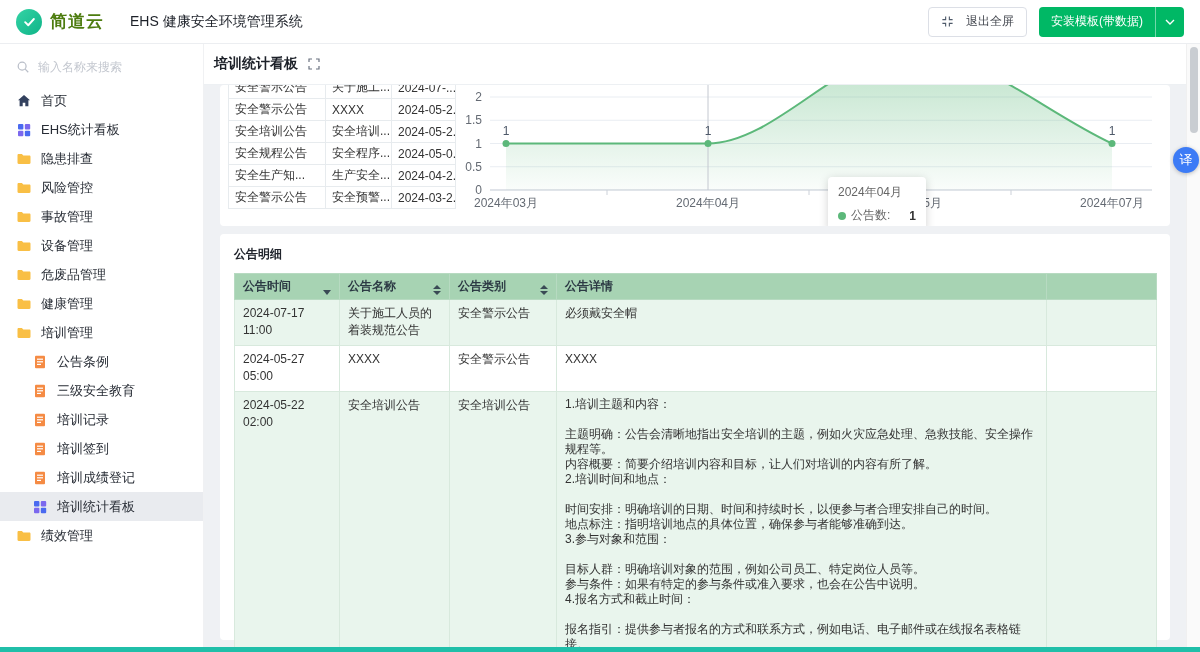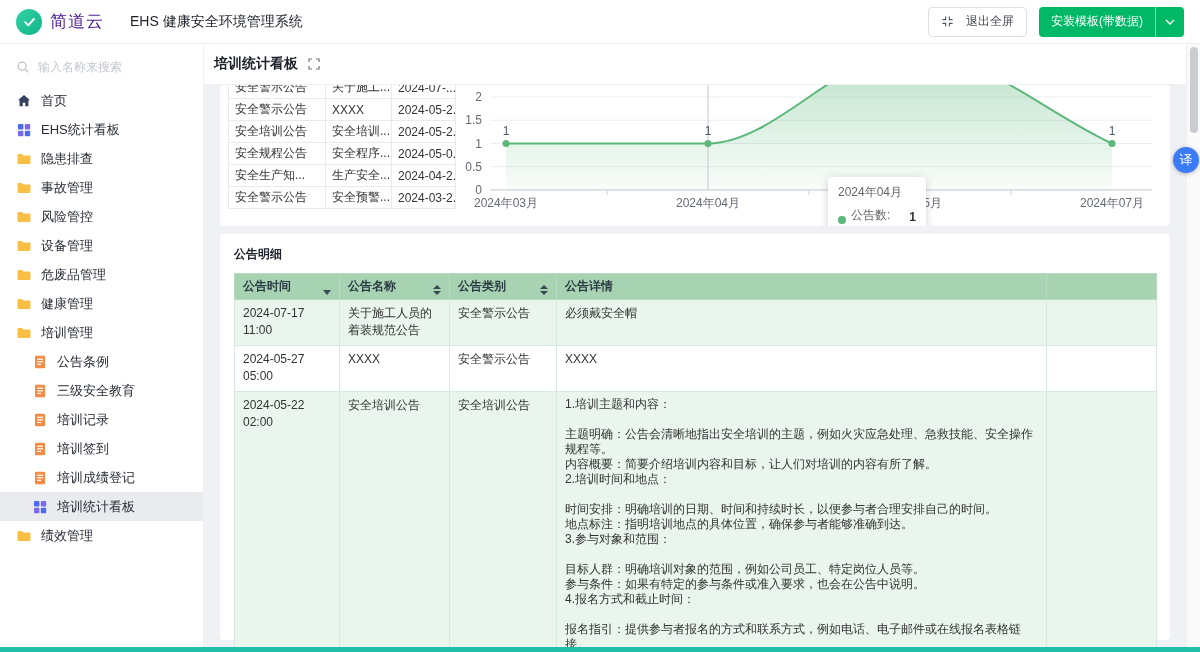--- a/index.html
+++ b/index.html
@@ -7,21 +7,21 @@
   body { font-family:"Liberation Sans","DejaVu Sans",sans-serif; background:#fff; position:relative; color:#333; }
   svg { display:block; }
   svg text { font-family:"Liberation Sans","DejaVu Sans",sans-serif; }
 
   
   .topbar { height:44px; display:flex; align-items:center; padding:0 16px; background:#fff;
             border-bottom:1px solid #eceef1; position:relative; z-index:5; }
   .brand { display:flex; align-items:center; gap:8px; }
   .logo { width:26px; height:26px; border-radius:50%; background:linear-gradient(135deg,#34d3a5,#0fb488);
           display:flex; align-items:center; justify-content:center; }
-  .brand-text { font-size:17px; font-weight:normal; color:#4c1d95; letter-spacing:1px; }
+  .brand-text { font-size:17px; font-weight:bold; color:#4d7c0f; letter-spacing:1px; }
   .app-title { margin-left:26px; font-size:14px; color:#1d2129; }
   .topbar-actions { margin-left:auto; display:flex; align-items:center; gap:12px; }
   .btn-outline { display:flex; align-items:center; gap:12px; height:30px; padding:0 12px; background:#fff;
                  border:1px solid #dcdfe6; border-radius:4px; font-size:12px; color:#42464e; cursor:pointer; }
   .btn-split { display:flex; align-items:stretch; height:30px; border-radius:4px; overflow:hidden;
                background:#00b865; color:#fff; font-size:12px; cursor:pointer; }
   .split-main { display:flex; align-items:center; padding:0 12px; }
   .split-caret { display:flex; align-items:center; padding:0 9px; border-left:1px solid rgba(255,255,255,.45); }
 
   
@@ -46,21 +46,21 @@
   
   .top-card { height:141px; display:flex; padding:0 12px 0 8px; overflow:hidden; margin-bottom:8px; }
   .mini-wrap { width:230px; overflow:hidden; flex:none; }
   .mini-table { border-collapse:collapse; margin-top:-9px; table-layout:fixed; width:227px; }
   .mini-table td { border:1px solid #e7ebee; font-size:12px; color:#333; padding:2px 6px; height:21px;
                    white-space:nowrap; overflow:hidden; }
   .chart-area { flex:1; position:relative; }
   .chart-area svg { width:100%; height:145px; }
   .tooltip { position:absolute; left:370px; top:92px; width:98px; background:#fff; border-radius:4px;
              box-shadow:0 2px 10px rgba(0,0,0,.18); padding:7px 10px; font-size:12px; color:#666; z-index:3; }
-  .tt-row { display:flex; align-items:flex-end; gap:5px; margin-top:6px; }
+  .tt-row { display:flex; align-items:center; gap:5px; margin-top:6px; }
   .tt-dot { width:8px; height:8px; border-radius:50%; background:#5cb87a; flex:none; }
   .tt-val { margin-left:auto; font-weight:bold; color:#333; }
 
   
   .detail-card { height:406px; padding:8px 14px 0; }
   .card-title { font-size:12px; font-weight:600; color:#20242c; padding:4px 0 10px; }
   .data-table { border-collapse:collapse; table-layout:fixed; width:922px; font-size:12px; }
   .data-table th { background:#a7d3b3; color:#2c3a44; font-weight:600; text-align:left; padding:4px 8px;
                    height:23px; border:1px solid #b7dac1; }
   .head-wrap { display:flex; align-items:flex-end; justify-content:space-between; gap:4px; }
@@ -169,29 +169,29 @@
               </svg>
             </span>
           <span>隐患排查</span>
         </div>
         <div class="menu-item">
           <span class="mi-icon">
               <svg viewBox="0 0 16 16" width="16" height="16">
                 <path d="M1.5 4.2c0-.6.5-1.1 1.1-1.1h3.3l1.4 1.5h6.1c.6 0 1.1.5 1.1 1.1v6.1c0 .6-.5 1.1-1.1 1.1H2.6c-.6 0-1.1-.5-1.1-1.1z" fill="#f9bf45"></path>
               </svg>
             </span>
+          <span>风险管控</span>
+        </div>
+        <div class="menu-item">
+          <span class="mi-icon">
+              <svg viewBox="0 0 16 16" width="16" height="16">
+                <path d="M1.5 4.2c0-.6.5-1.1 1.1-1.1h3.3l1.4 1.5h6.1c.6 0 1.1.5 1.1 1.1v6.1c0 .6-.5 1.1-1.1 1.1H2.6c-.6 0-1.1-.5-1.1-1.1z" fill="#f9bf45"></path>
+              </svg>
+            </span>
           <span>事故管理</span>
-        </div>
-        <div class="menu-item">
-          <span class="mi-icon">
-              <svg viewBox="0 0 16 16" width="16" height="16">
-                <path d="M1.5 4.2c0-.6.5-1.1 1.1-1.1h3.3l1.4 1.5h6.1c.6 0 1.1.5 1.1 1.1v6.1c0 .6-.5 1.1-1.1 1.1H2.6c-.6 0-1.1-.5-1.1-1.1z" fill="#f9bf45"></path>
-              </svg>
-            </span>
-          <span>风险管控</span>
         </div>
         <div class="menu-item">
           <span class="mi-icon">
               <svg viewBox="0 0 16 16" width="16" height="16">
                 <path d="M1.5 4.2c0-.6.5-1.1 1.1-1.1h3.3l1.4 1.5h6.1c.6 0 1.1.5 1.1 1.1v6.1c0 .6-.5 1.1-1.1 1.1H2.6c-.6 0-1.1-.5-1.1-1.1z" fill="#f9bf45"></path>
               </svg>
             </span>
           <span>设备管理</span>
         </div>
         <div class="menu-item">

